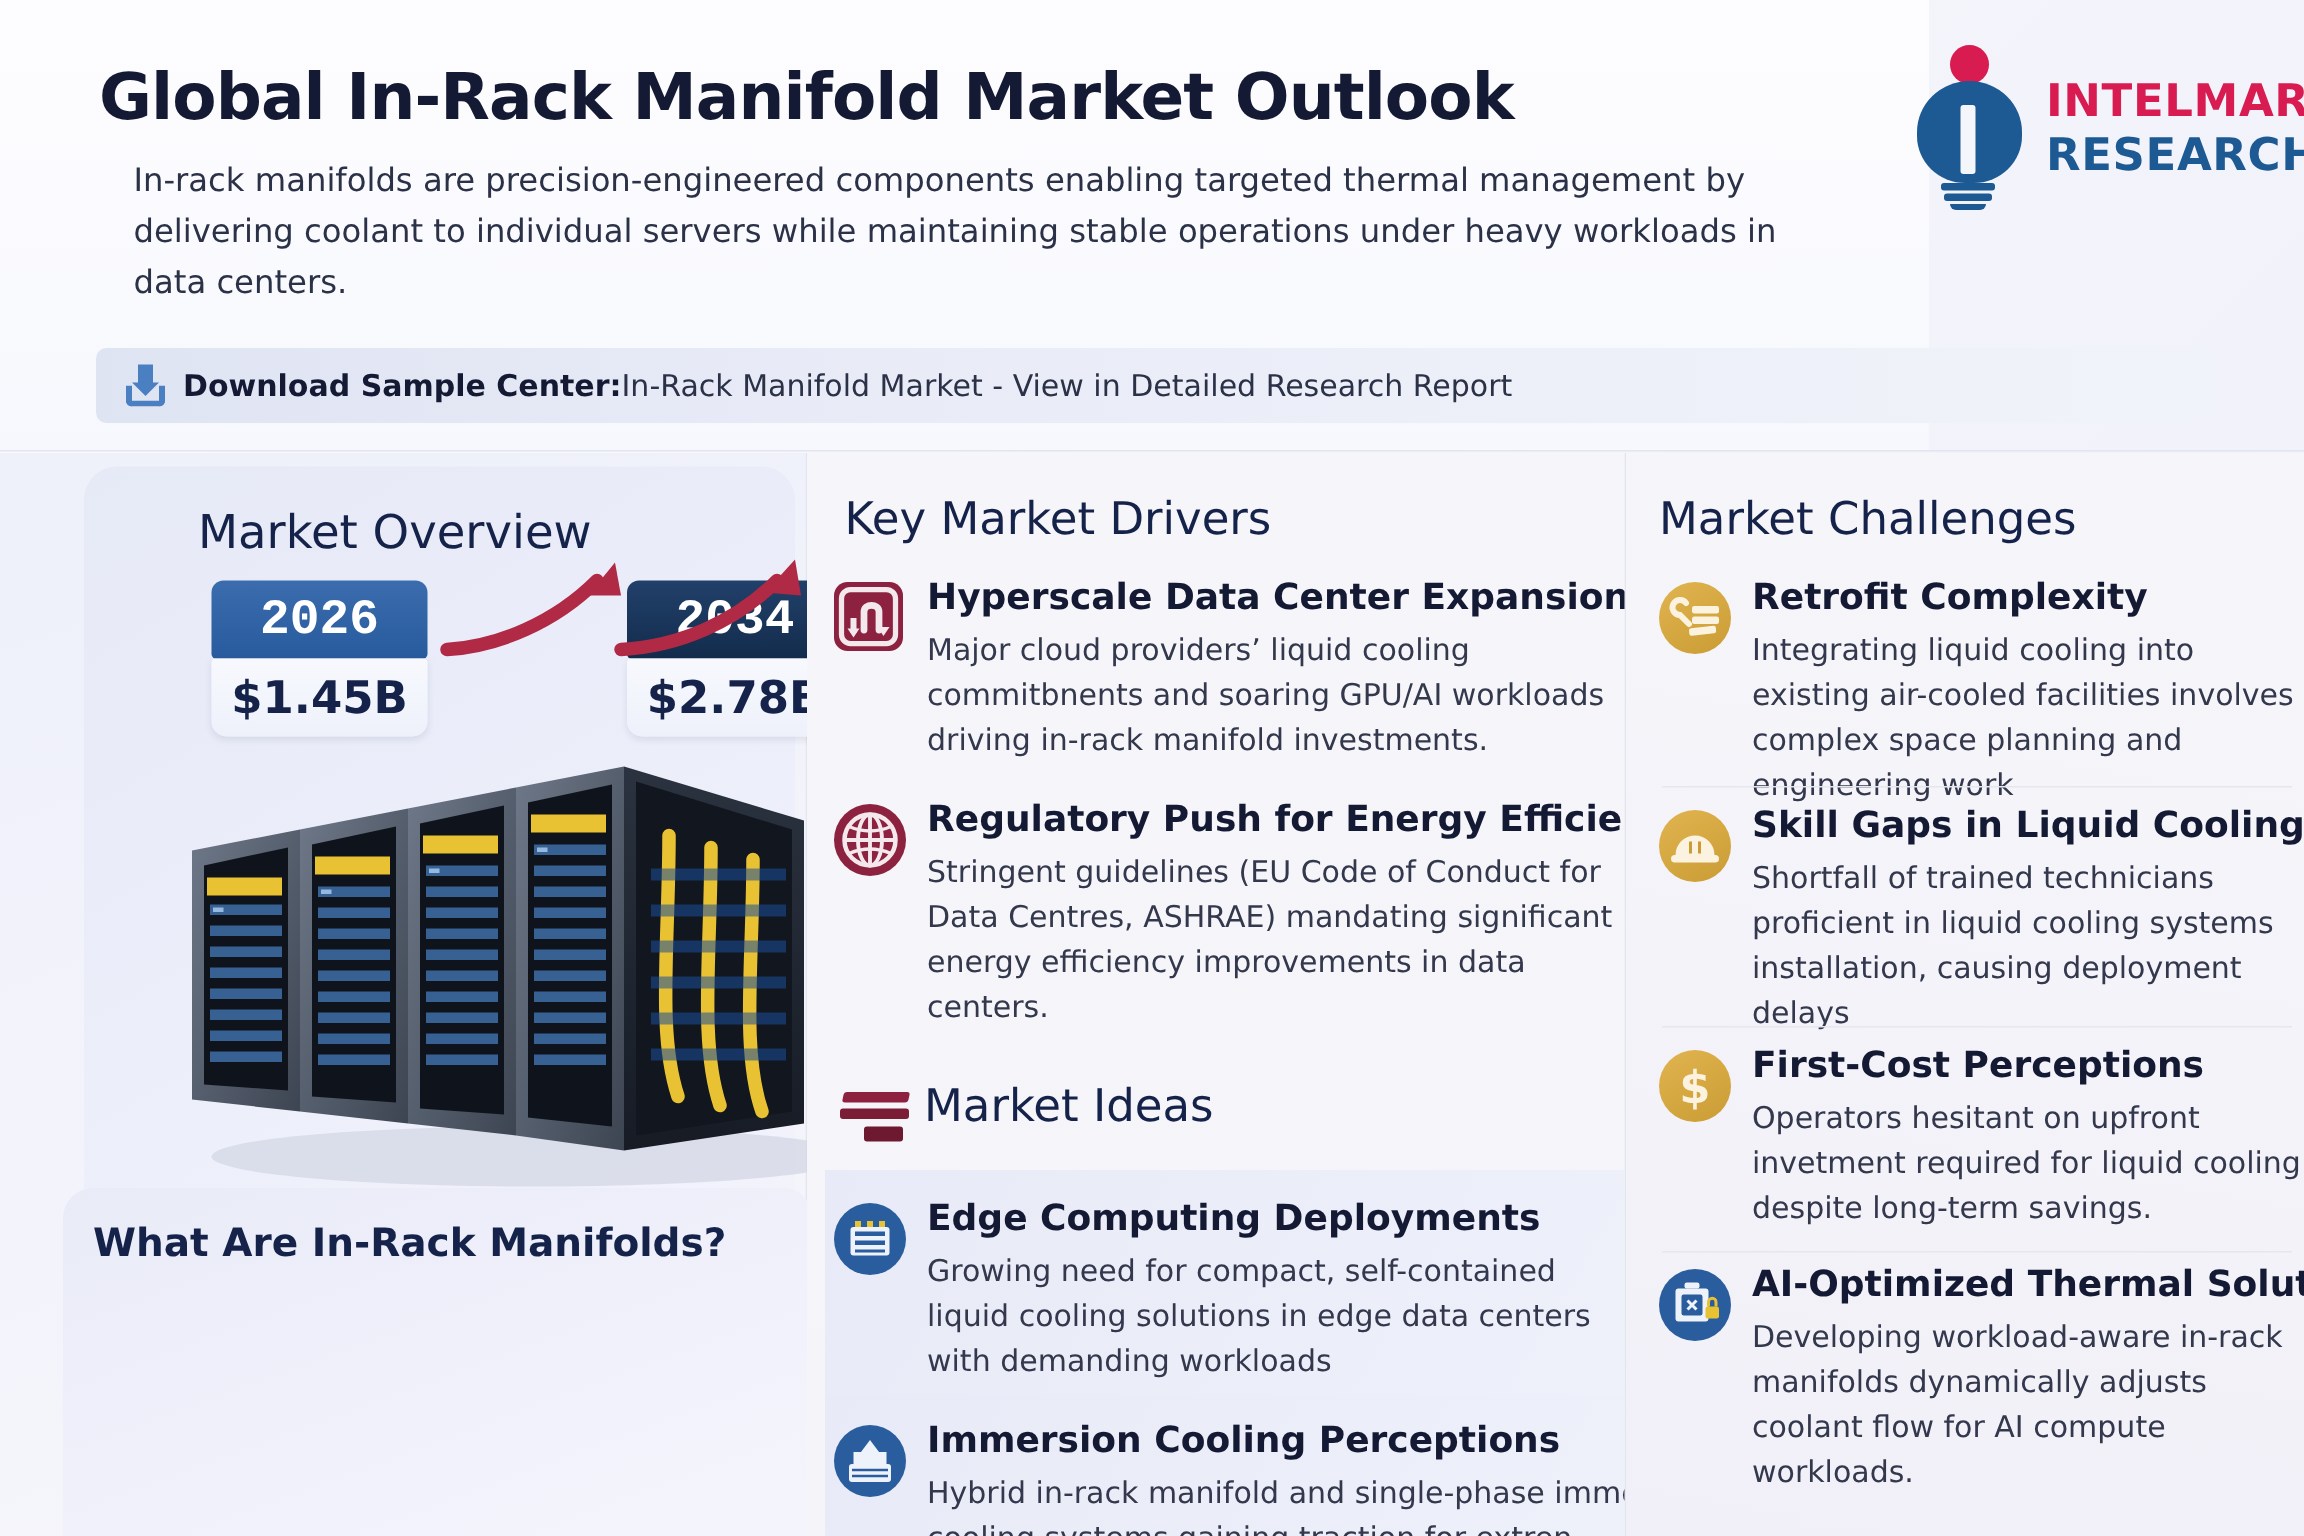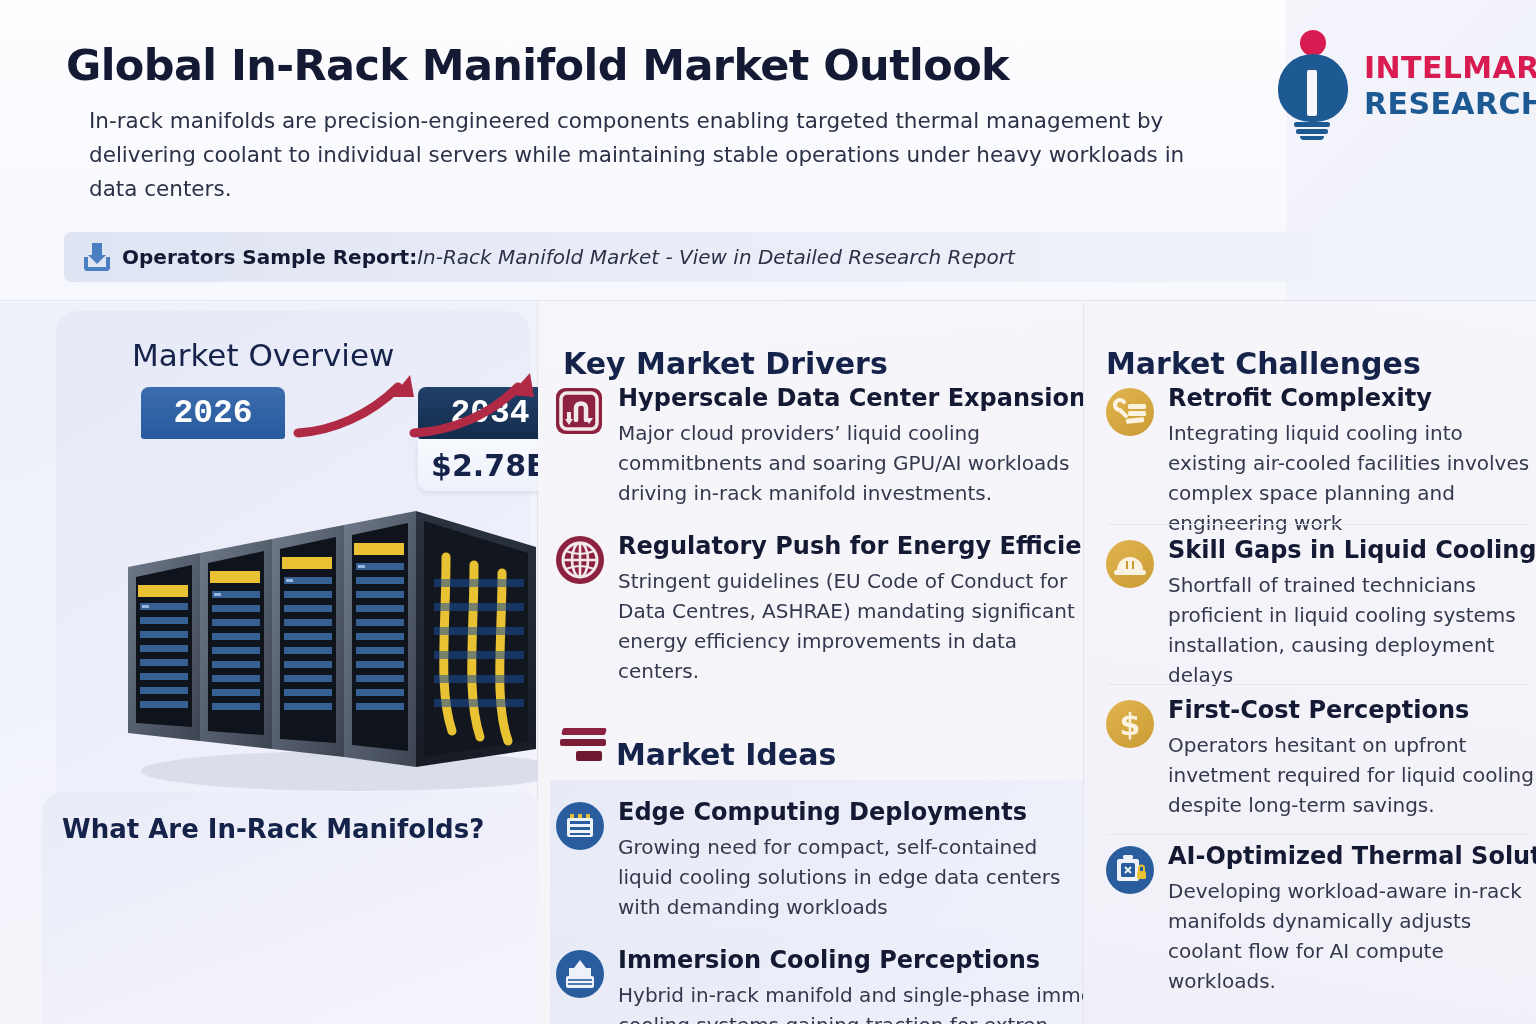--- a/index.html
+++ b/index.html
@@ -42,21 +42,21 @@
             border-radius:7px; background:linear-gradient(90deg,#dfe4f3 0%,#e9ecf7 38%,#f1f3fa 100%);
             display:flex; align-items:center; padding-left:20px; }
   .dl-icon { width:26px; height:28px; margin-right:12px; position:relative; flex:0 0 auto; }
   .dl-icon .dbox { position:absolute; left:0; bottom:0; width:26px; height:14px;
                    border:4px solid #4a7fc1; border-top:none; border-radius:0 0 4px 4px; }
   .dl-icon .darr { position:absolute; left:8px; top:0px; width:10px; height:13px; background:#4a7fc1; }
   .dl-icon .dtri { position:absolute; left:4px; top:12px; width:0; height:0;
                    border-left:9px solid transparent; border-right:9px solid transparent;
                    border-top:9px solid #4a7fc1; }
   .b-strong { font-size:20px; font-weight:bold; color:#141a33; }
-  .b-rest { font-size:20px; color:#2b3147; font-weight:400;font-style:italic; }
+  .b-rest { font-size:20px; color:#2b3147; font-weight:400; }
 
   
   .divider-h { position:absolute; left:0; top:300px; width:1536px; height:1px; background:#e2e4ee; }
   .divider-v1 { position:absolute; left:537px; top:302px; width:1px; height:722px; background:#e2e4ee; }
   .divider-v2 { position:absolute; left:1083px; top:302px; width:1px; height:722px; background:#e2e4ee; }
 
   
   .col-left { position:absolute; left:0; top:302px; width:537px; height:722px;
               background:linear-gradient(160deg,#eef0fa 0%,#f3f4fb 60%,#f6f6fb 100%); }
   .ov-card { position:absolute; left:56px; top:9px; width:474px; height:500px;
@@ -84,21 +84,21 @@
   .what-card { position:absolute; left:42px; top:490px; width:500px; height:235px;
                border-radius:20px 20px 0 0;
                background:linear-gradient(160deg,#e9ebf7 0%,#eff0fa 50%,#f4f5fc 100%); }
   .what-title { position:absolute; left:20px; top:22px; font-size:26px; font-weight:bold; color:#15234a; }
   .what-body { position:absolute; left:20px; top:62px; width:452px; font-size:21px;
                line-height:32px; color:#2b3147; }
 
   
   .col-mid { position:absolute; left:538px; top:302px; width:545px; height:722px;
              background:linear-gradient(175deg,#f6f6fa 0%,#f4f4f9 100%); }
-  .sec-title { font-size:30px; font-weight:bold; color:#15234a;margin-top:17px; }
+  .sec-title { font-size:30px; font-weight:normal; color:#15234a; }
   #drivers-title { position:absolute; left:25px; top:27px; }
   #ideas-title { position:absolute; left:78px; top:418px; }
 
   .ideas-icon { position:absolute; left:22px; top:424px; width:48px; height:38px; }
   .ii-b1 { position:absolute; left:2px; top:2px; width:44px; height:7px; background:#8d2240; border-radius:2px; transform:skewX(-12deg); }
   .ii-b2 { position:absolute; left:0px; top:13px; width:46px; height:7px; background:#7c1d38; border-radius:2px; }
   .ii-b3 { position:absolute; left:16px; top:25px; width:26px; height:10px; background:#6d192f; border-radius:2px; }
 
   .item { position:absolute; }
   .item .ico { position:absolute; left:0; top:4px; }
@@ -151,36 +151,37 @@
         
       </div>
     </div>
 
     <div class="banner">
       <div class="dl-icon">
         <div class="darr"></div>
           <div class="dtri"></div>
           <div class="dbox"></div>
       </div>
-      <span class="b-strong">Operators Sample Report:</span>
+      <span class="b-strong">Download Sample Center:</span>
       <span class="b-rest"> In-Rack Manifold Market - View in Detailed Research Report</span>
     </div>
   </div>
 
   <div class="divider-h"></div>
   <div class="divider-v1"></div>
   <div class="divider-v2"></div>
 
   <div class="col-left">
 
     <div class="ov-card">
       <div class="ov-title">Market Overview</div>
 
       <div class="badge" id="badge-2026">
         <div class="bt">2026</div>
+        <div class="bb">$1.45B</div>
       </div>
 
       <div class="badge" id="badge-2034">
         <div class="bt">2034</div>
         <div class="bb">$2.78B</div>
       </div>
 
       <div class="arrows">
         <svg width="290" height="72" viewBox="0 0 290 72">
           <path d="M6 62 C40 60, 78 44, 106 16" stroke="#b02a45" stroke-width="9" fill="none" stroke-linecap="round"></path>

